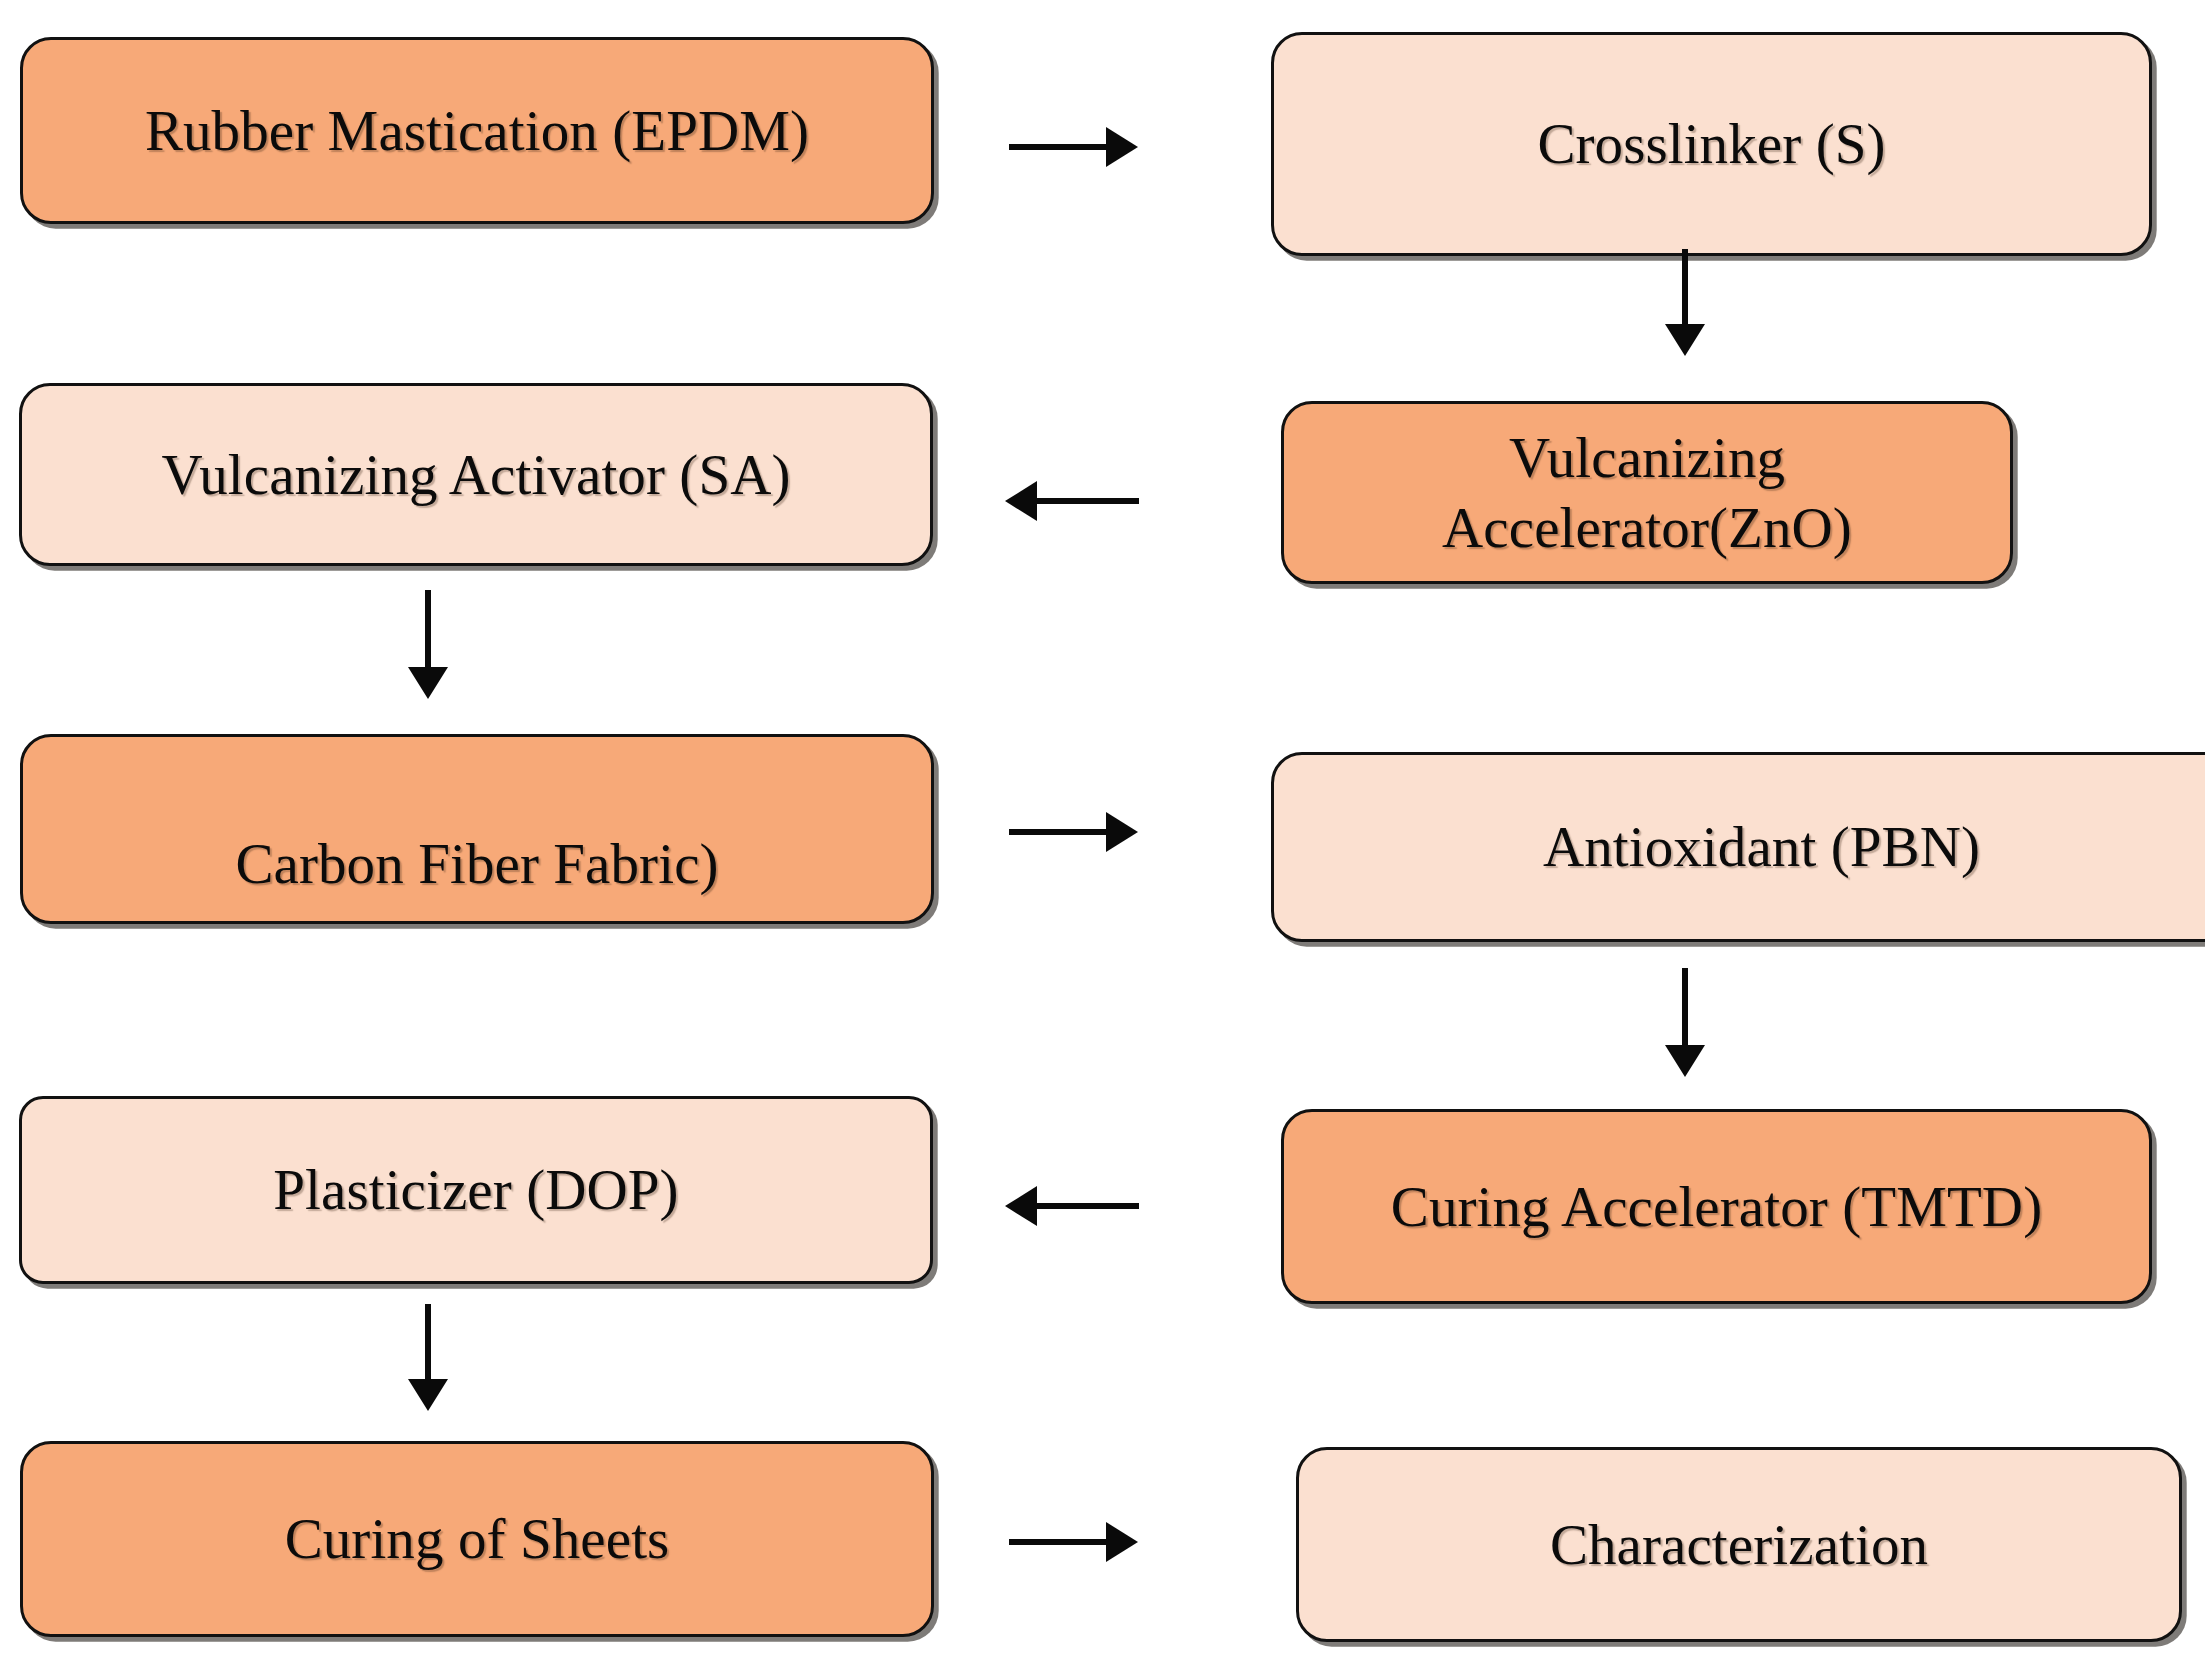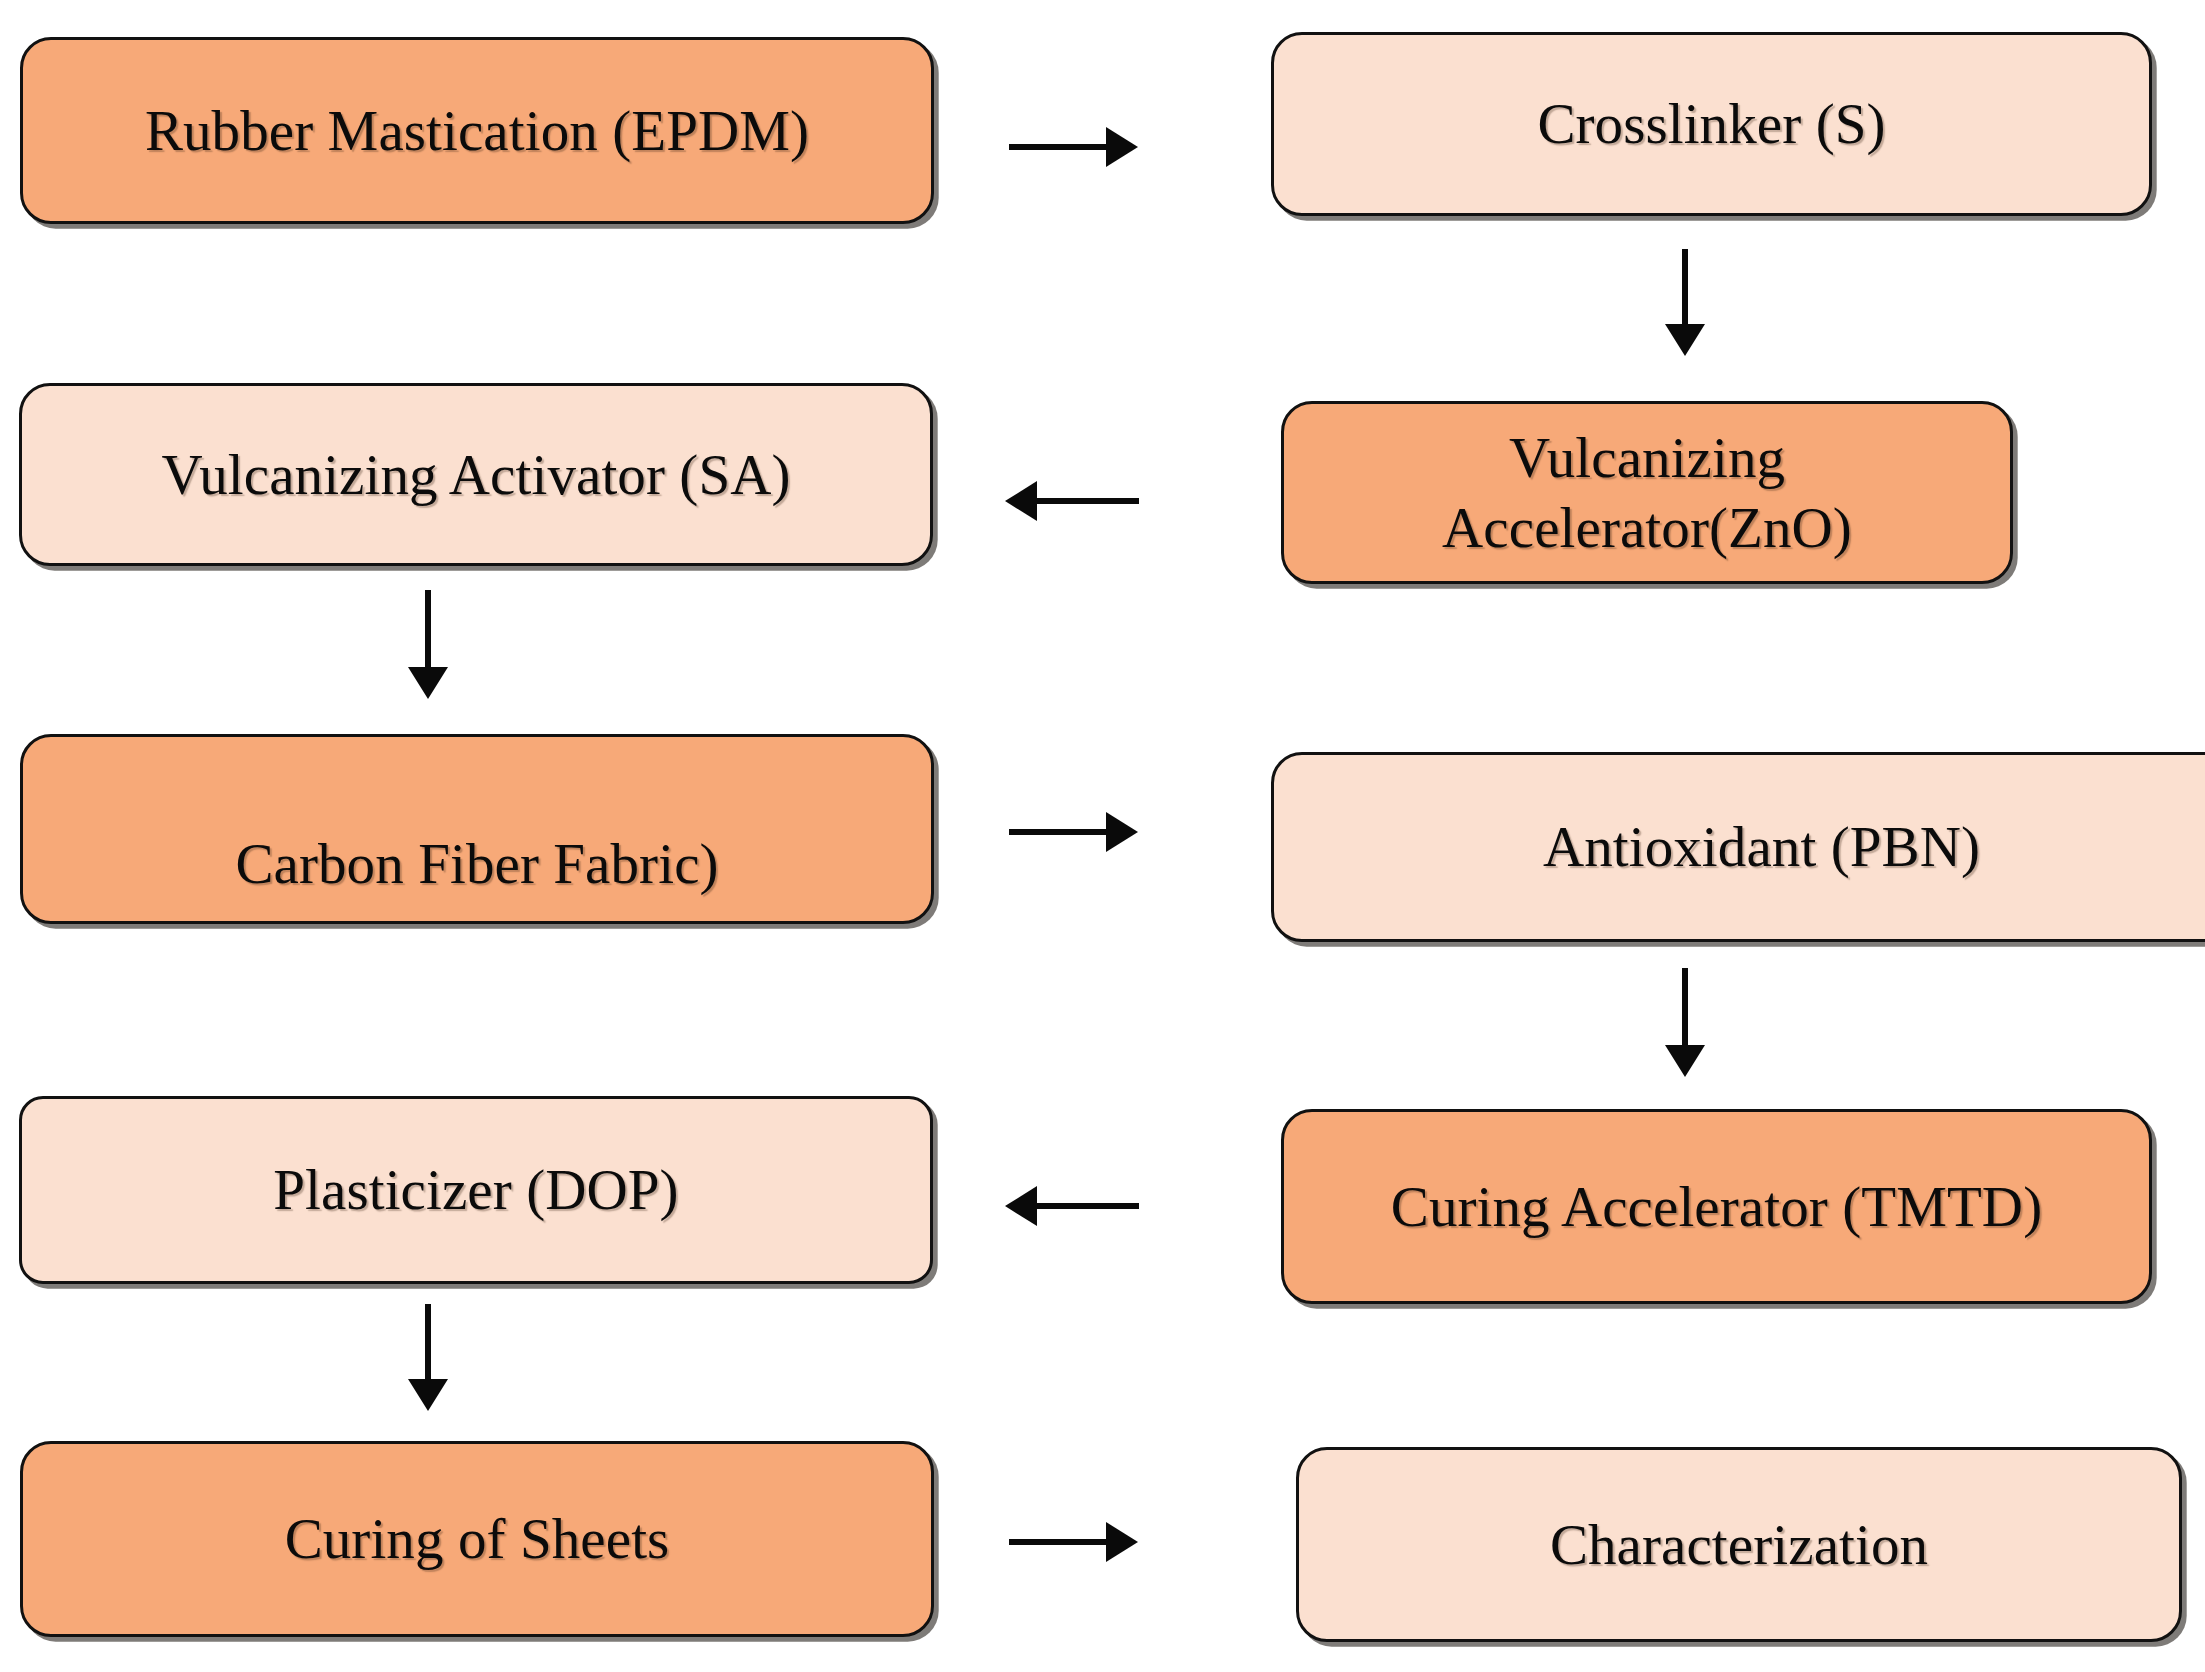--- a/index.html
+++ b/index.html
@@ -86,21 +86,21 @@
 </style>
 </head>
 <body>
 
 <div id="canvas">
 
   <div class="node fill-dark" style="left:20px; top:37px; width:914px; height:187px;">
     <span class="label">Rubber Mastication (EPDM)</span>
   </div>
 
-  <div class="node fill-light" style="left:1271px; top:32px; width:881px; height:184px;">
+  <div class="node fill-light" style="left:1271px; top:32px; width:881px; height:224px;">
     <span class="label">Crosslinker (S)</span>
   </div>
 
   <div class="arrow" style="left:1009px; top:126px; width:131px; height:42px;">
     <div class="shaft-h" style="left:0; width:101px;"></div>
     <div class="head-right" style="left:97px;"></div>
   </div>
 
   <div class="arrow" style="left:1664px; top:249px; width:42px; height:108px;">
     <div class="shaft-v" style="top:0; height:79px;"></div>

